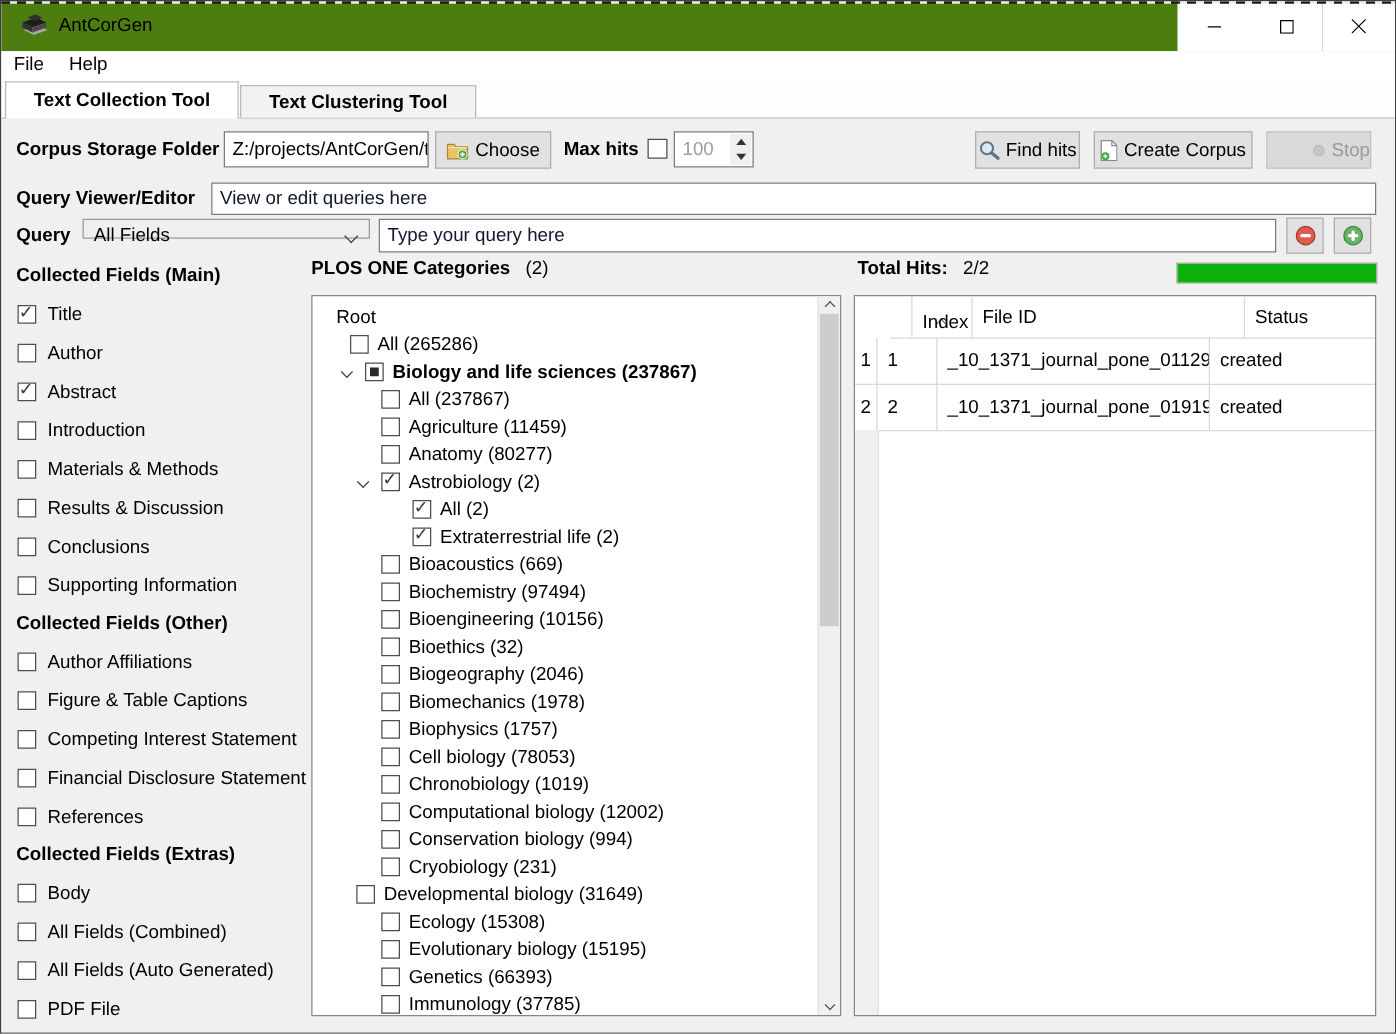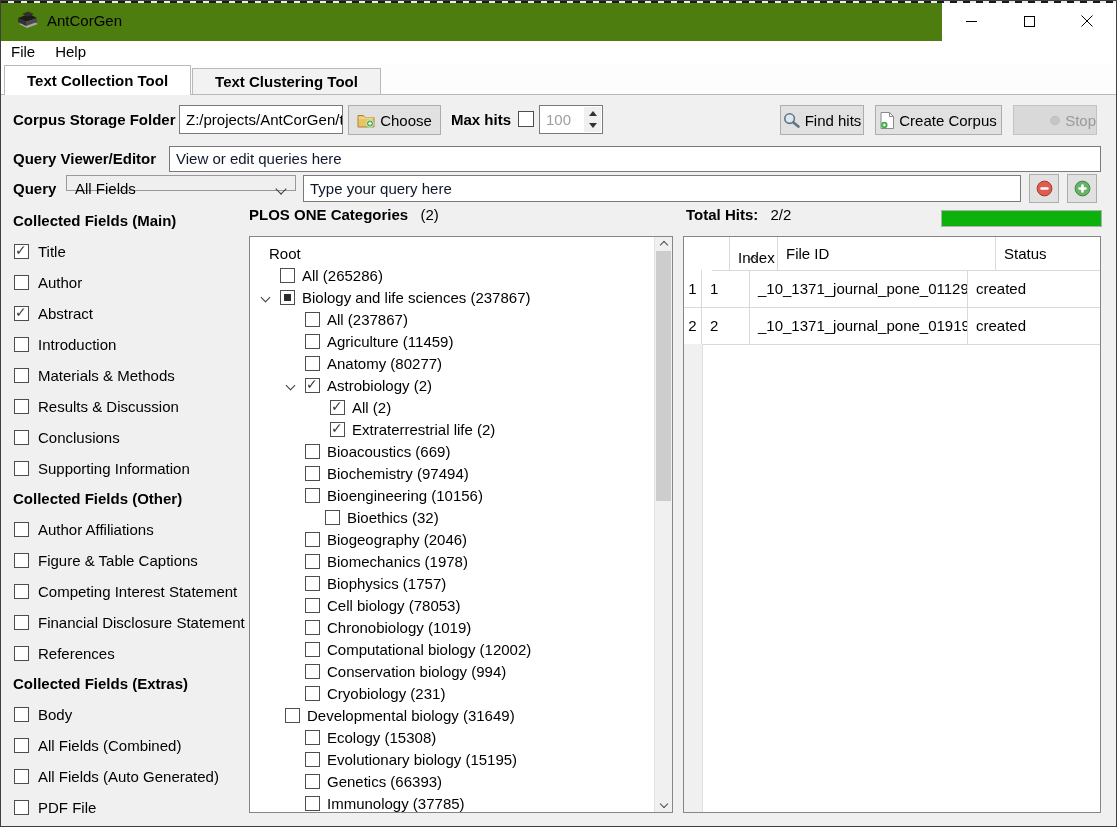--- a/index.html
+++ b/index.html
@@ -293,21 +293,21 @@
     <div class="tree-panel">
       <div class="tree-rows">
           <div class="tree-row" style="padding-left: 12px;">
             <div class="tree-label">Root</div>
           </div>
           <div class="tree-row" style="padding-left: 10px;">
             <div class="exp-slot"></div>
             <div class="cb small"></div>
             <div class="tree-label">All (265286)</div>
           </div>
-          <div class="tree-row" style="padding-left: 10px;">
+          <div class="tree-row" style="padding-left: 22px; font-weight: bold;">
             <div class="exp-slot">
               <span class="chev down"></span>
             </div>
             <div class="cb small">
               <span class="part"></span>
             </div>
             <div class="tree-label">Biology and life sciences (237867)</div>
           </div>
           <div class="tree-row" style="padding-left: 35px;">
             <div class="exp-slot"></div>
@@ -355,21 +355,21 @@
           <div class="tree-row" style="padding-left: 35px;">
             <div class="exp-slot"></div>
             <div class="cb small"></div>
             <div class="tree-label">Biochemistry (97494)</div>
           </div>
           <div class="tree-row" style="padding-left: 35px;">
             <div class="exp-slot"></div>
             <div class="cb small"></div>
             <div class="tree-label">Bioengineering (10156)</div>
           </div>
-          <div class="tree-row" style="padding-left: 55px;">
+          <div class="tree-row" style="padding-left: 35px;">
             <div class="exp-slot"></div>
             <div class="cb small"></div>
             <div class="tree-label">Bioethics (32)</div>
           </div>
           <div class="tree-row" style="padding-left: 35px;">
             <div class="exp-slot"></div>
             <div class="cb small"></div>
             <div class="tree-label">Biogeography (2046)</div>
           </div>
           <div class="tree-row" style="padding-left: 35px;">

